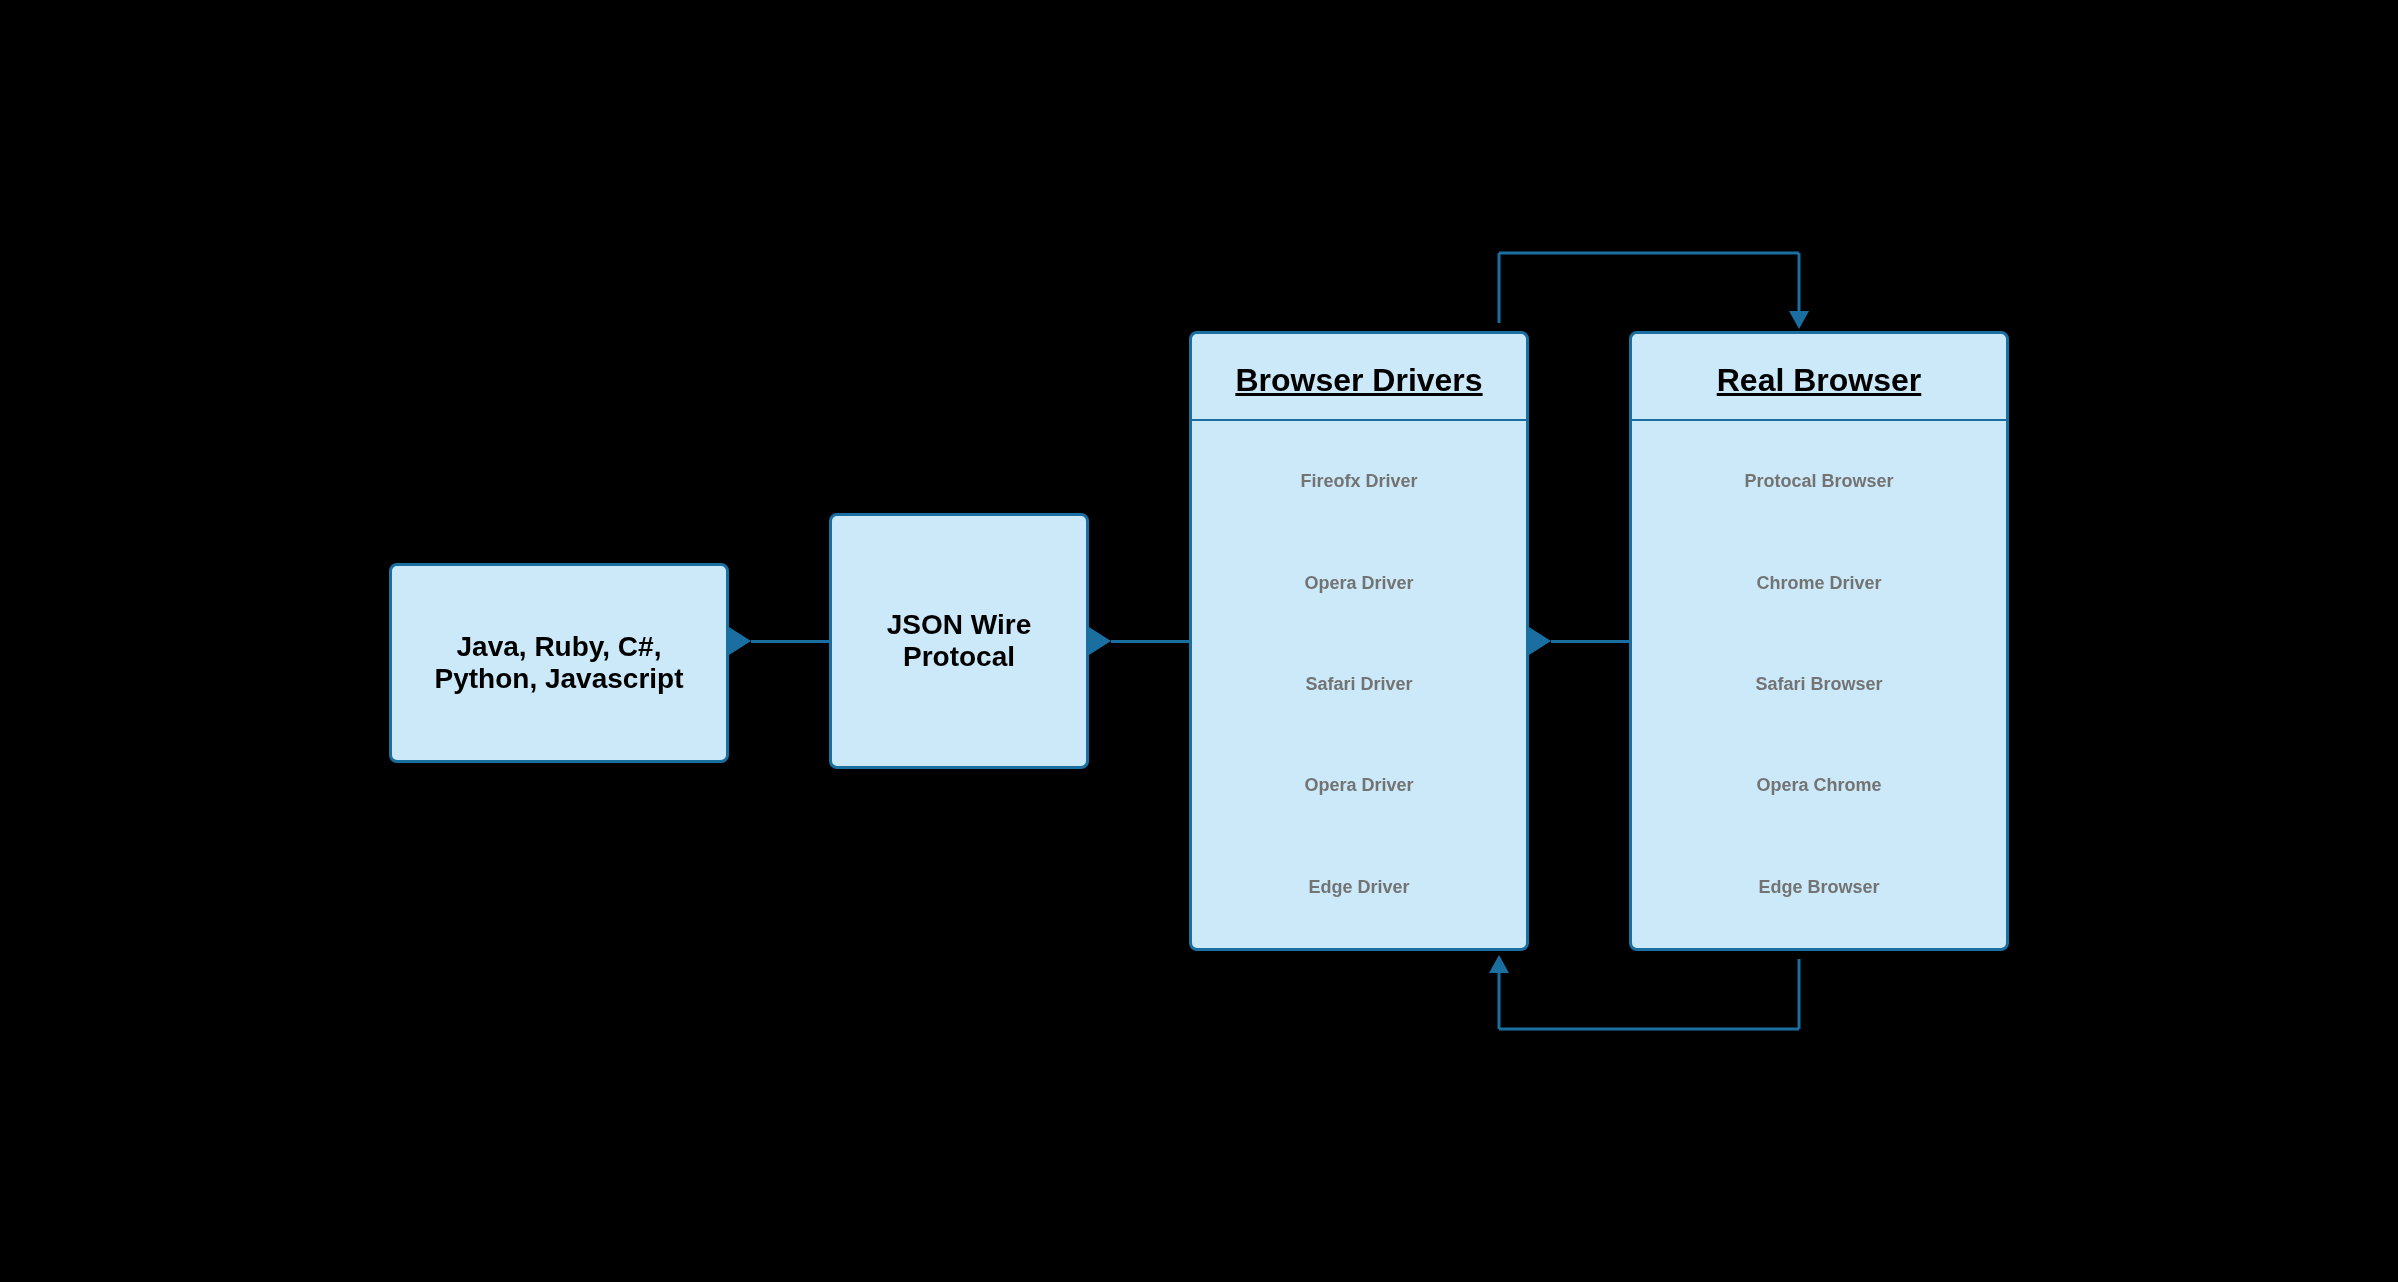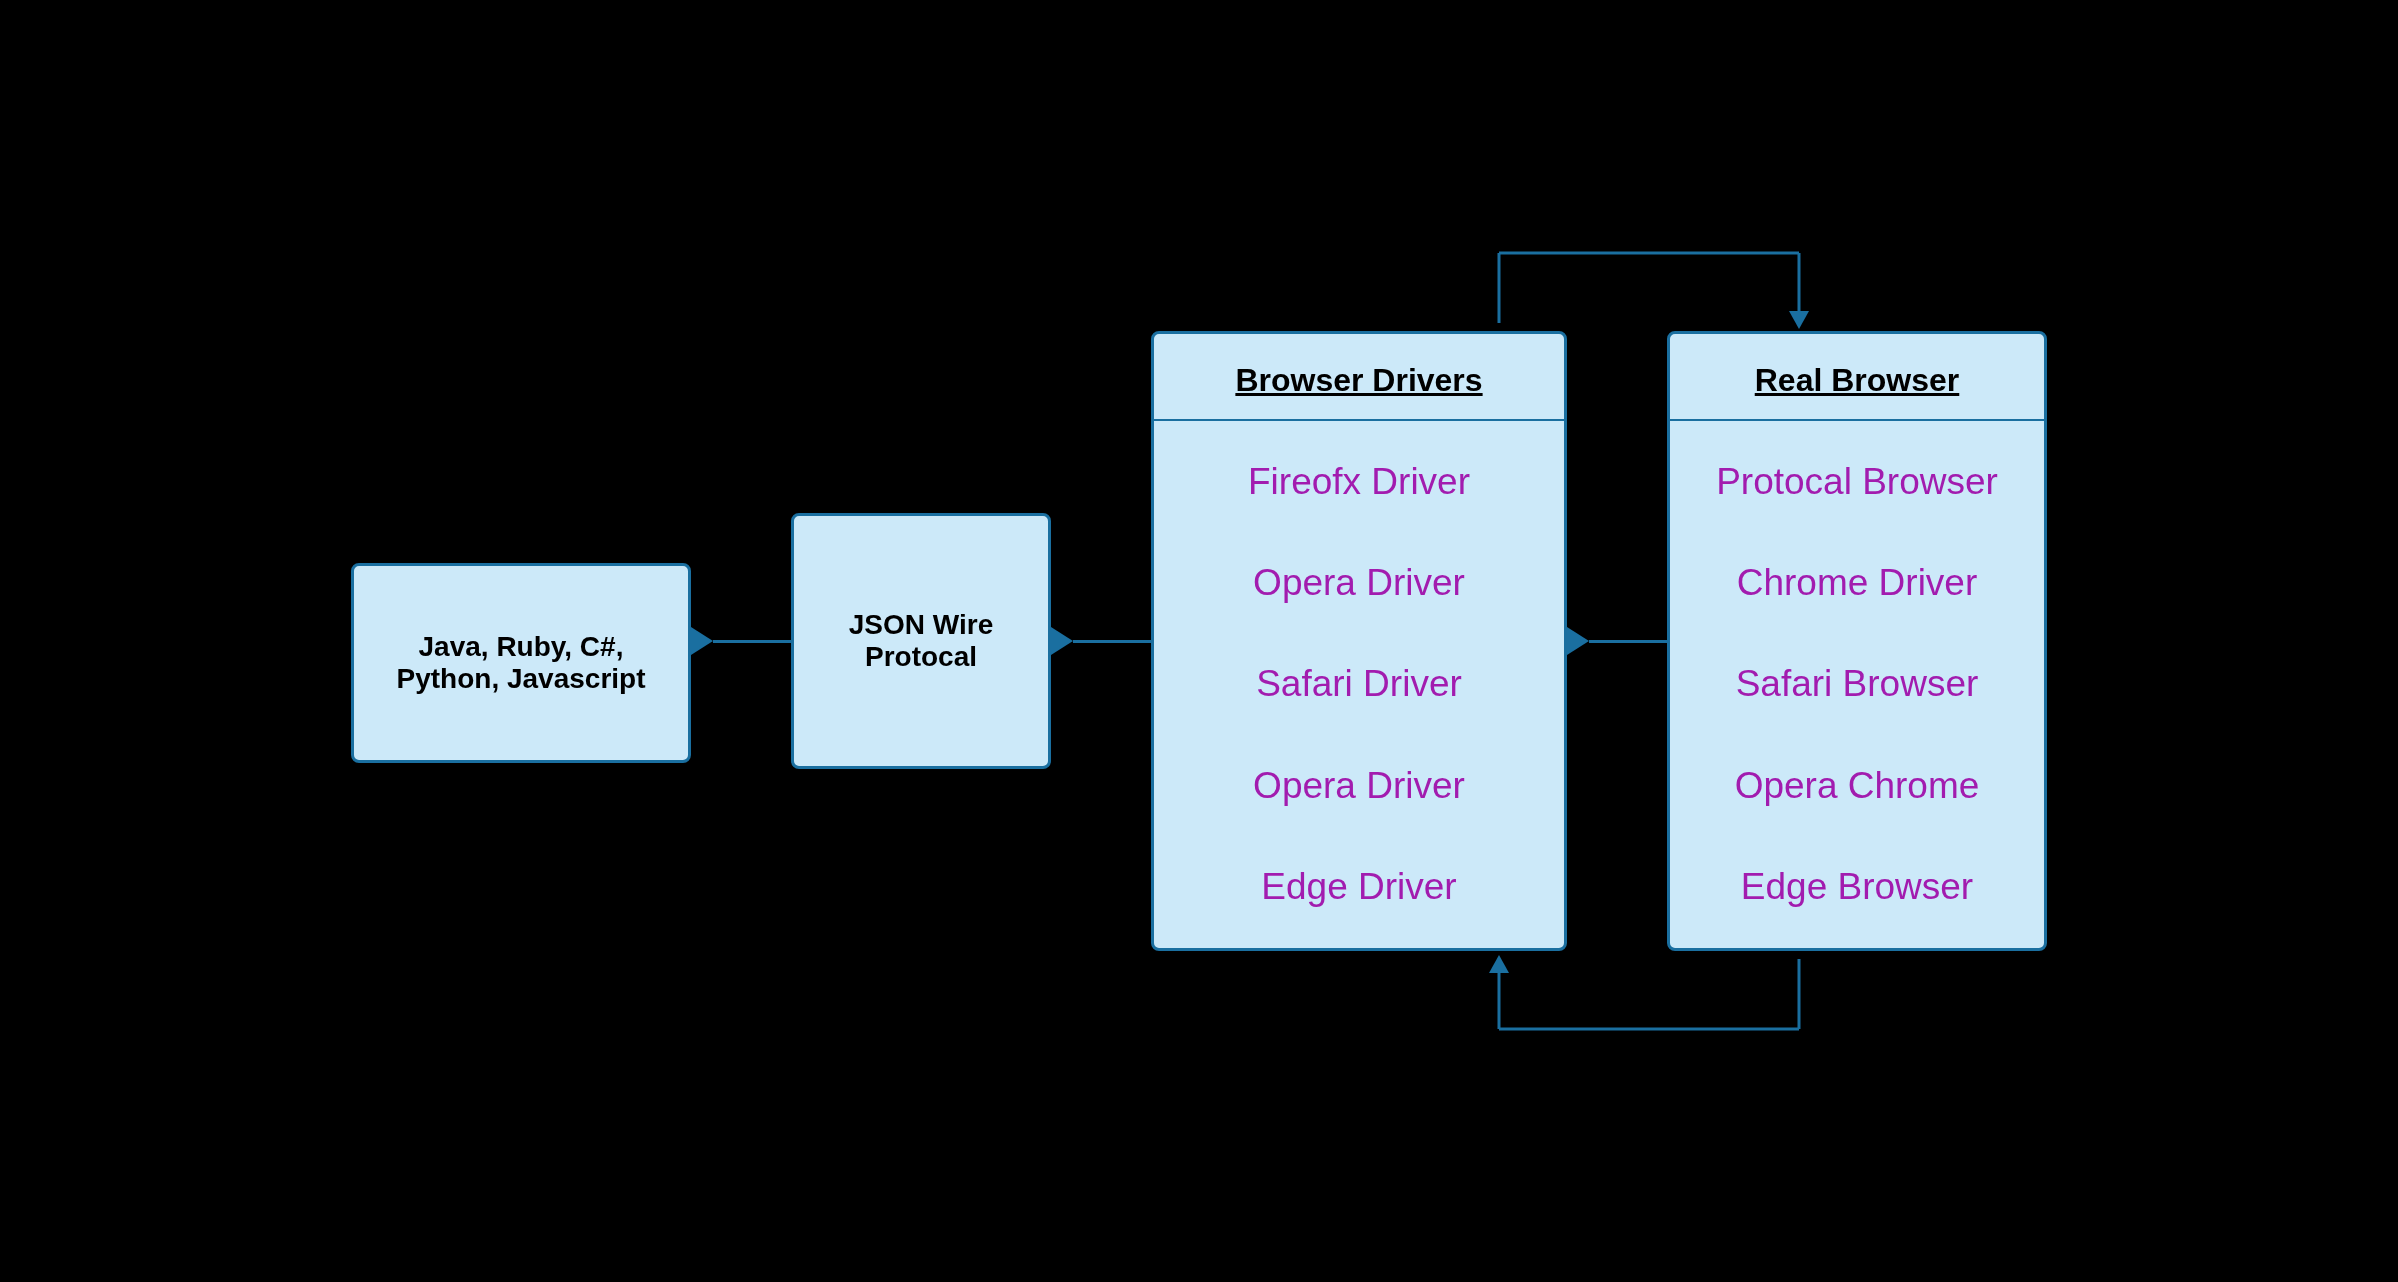--- a/index.html
+++ b/index.html
@@ -72,21 +72,21 @@
       flex-shrink: 0;
     }
 
     .arrow-line {
       flex: 1;
       height: 3px;
       background: #1a6fa0;
     }
 
     .box-drivers {
-      width: 416px;
+      width: 340px;
       height: 620px;
       padding: 0;
       flex-direction: column;
       align-items: stretch;
       justify-content: flex-start;
       position: relative;
     }
 
     .box-real {
       width: 380px;
@@ -110,23 +110,23 @@
     .box-items {
       display: flex;
       flex-direction: column;
       align-items: center;
       justify-content: space-around;
       flex: 1;
       padding: 10px 20px;
     }
 
     .box-item {
-      font-size: 37px;
-      font-weight: normal;
-      color: #a21caf;
+      font-size: 18px;
+      font-weight: bold;
+      color: #737373;
       text-align: center;
     }
 
     .boxes-row {
       display: flex;
       align-items: center;
       gap: 0;
       position: relative;
     }
   </style>

